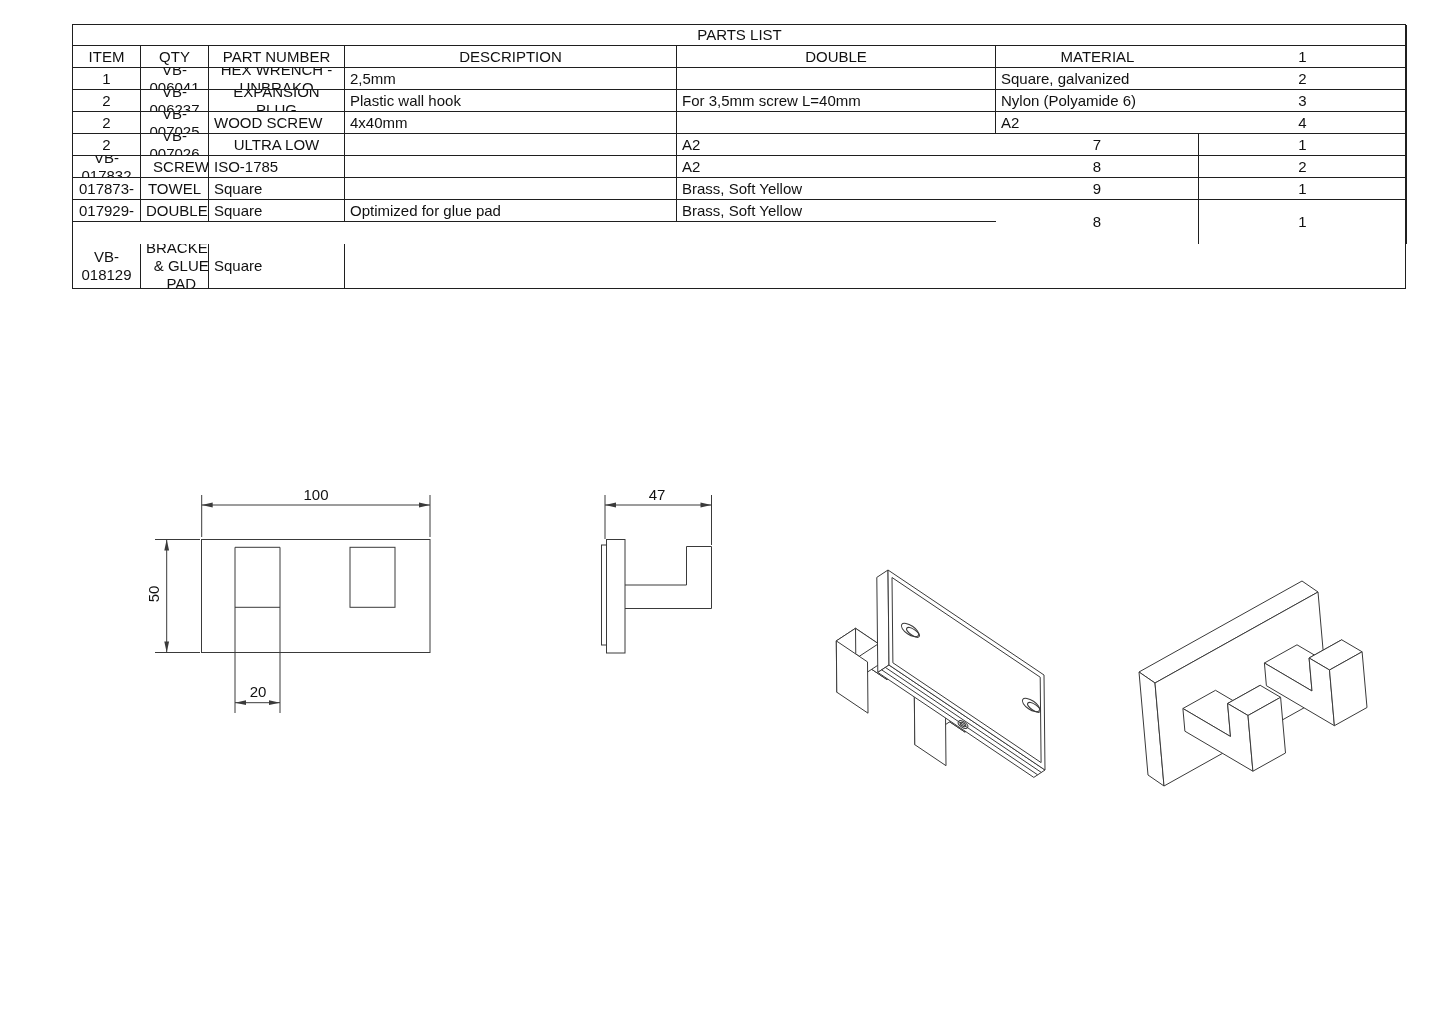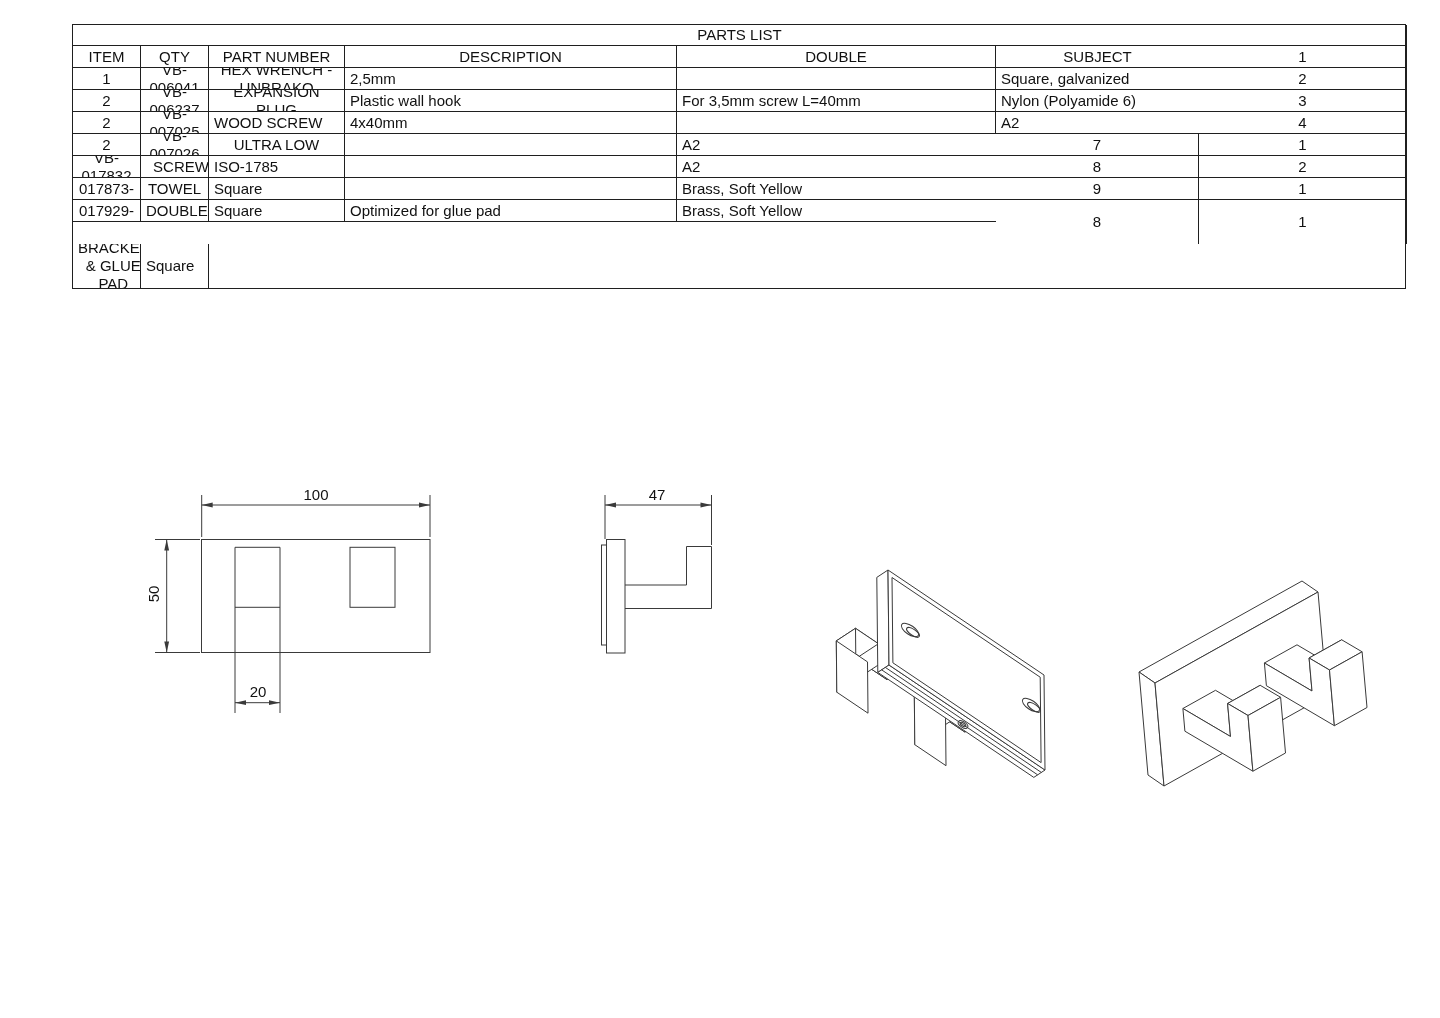--- a/index.html
+++ b/index.html
@@ -54,21 +54,21 @@
 
 <div class="page">
 
   <section class="parts-table" id="parts-table">
       <div class="cell title-row center">PARTS LIST</div>
       <div class="cell head center">ITEM</div>
       <div class="cell head center">QTY</div>
       <div class="cell head center">PART NUMBER</div>
       <div class="cell head center">DESCRIPTION</div>
       <div class="cell head center">DOUBLE</div>
-      <div class="cell head center last-col">SUBJECT</div>
+      <div class="cell head center last-col">MATERIAL</div>
       <div class="cell center data">1</div>
       <div class="cell center data">1</div>
       <div class="cell left data">VB-006041</div>
       <div class="cell left data">HEX WRENCH - UNBRAKO</div>
       <div class="cell left data">2,5mm</div>
       <div class="cell left data"></div>
       <div class="cell left data last-col">Square, galvanized</div>
       <div class="cell center data">2</div>
       <div class="cell center data">2</div>
       <div class="cell left data">VB-006237</div>
@@ -105,20 +105,21 @@
       <div class="cell left data last-col">Brass, Soft Yellow</div>
       <div class="cell center data">9</div>
       <div class="cell center data">1</div>
       <div class="cell left data">VB-017929-01</div>
       <div class="cell left data">BASE PLATE - DOUBLE TOWEL HOOK</div>
       <div class="cell left data">Square</div>
       <div class="cell left data">Optimized for glue pad</div>
       <div class="cell left data last-col">Brass, Soft Yellow</div>
       <div class="cell center tall last-row">8</div>
       <div class="cell center tall last-row">1</div>
+      <div class="cell left tall last-row">VB-018129</div>
       <div class="cell left tall last-row">BRACKET &amp; GLUE PAD</div>
       <div class="cell left tall last-row">Square</div>
       <div class="cell left tall last-row last-col"></div>
     </section>
 
   <svg class="drawing-svg" viewBox="0 0 1440 1018">
 
     <g>
 
       <rect class="thin" x="201.5" y="539.5" width="228.5" height="113"></rect>

